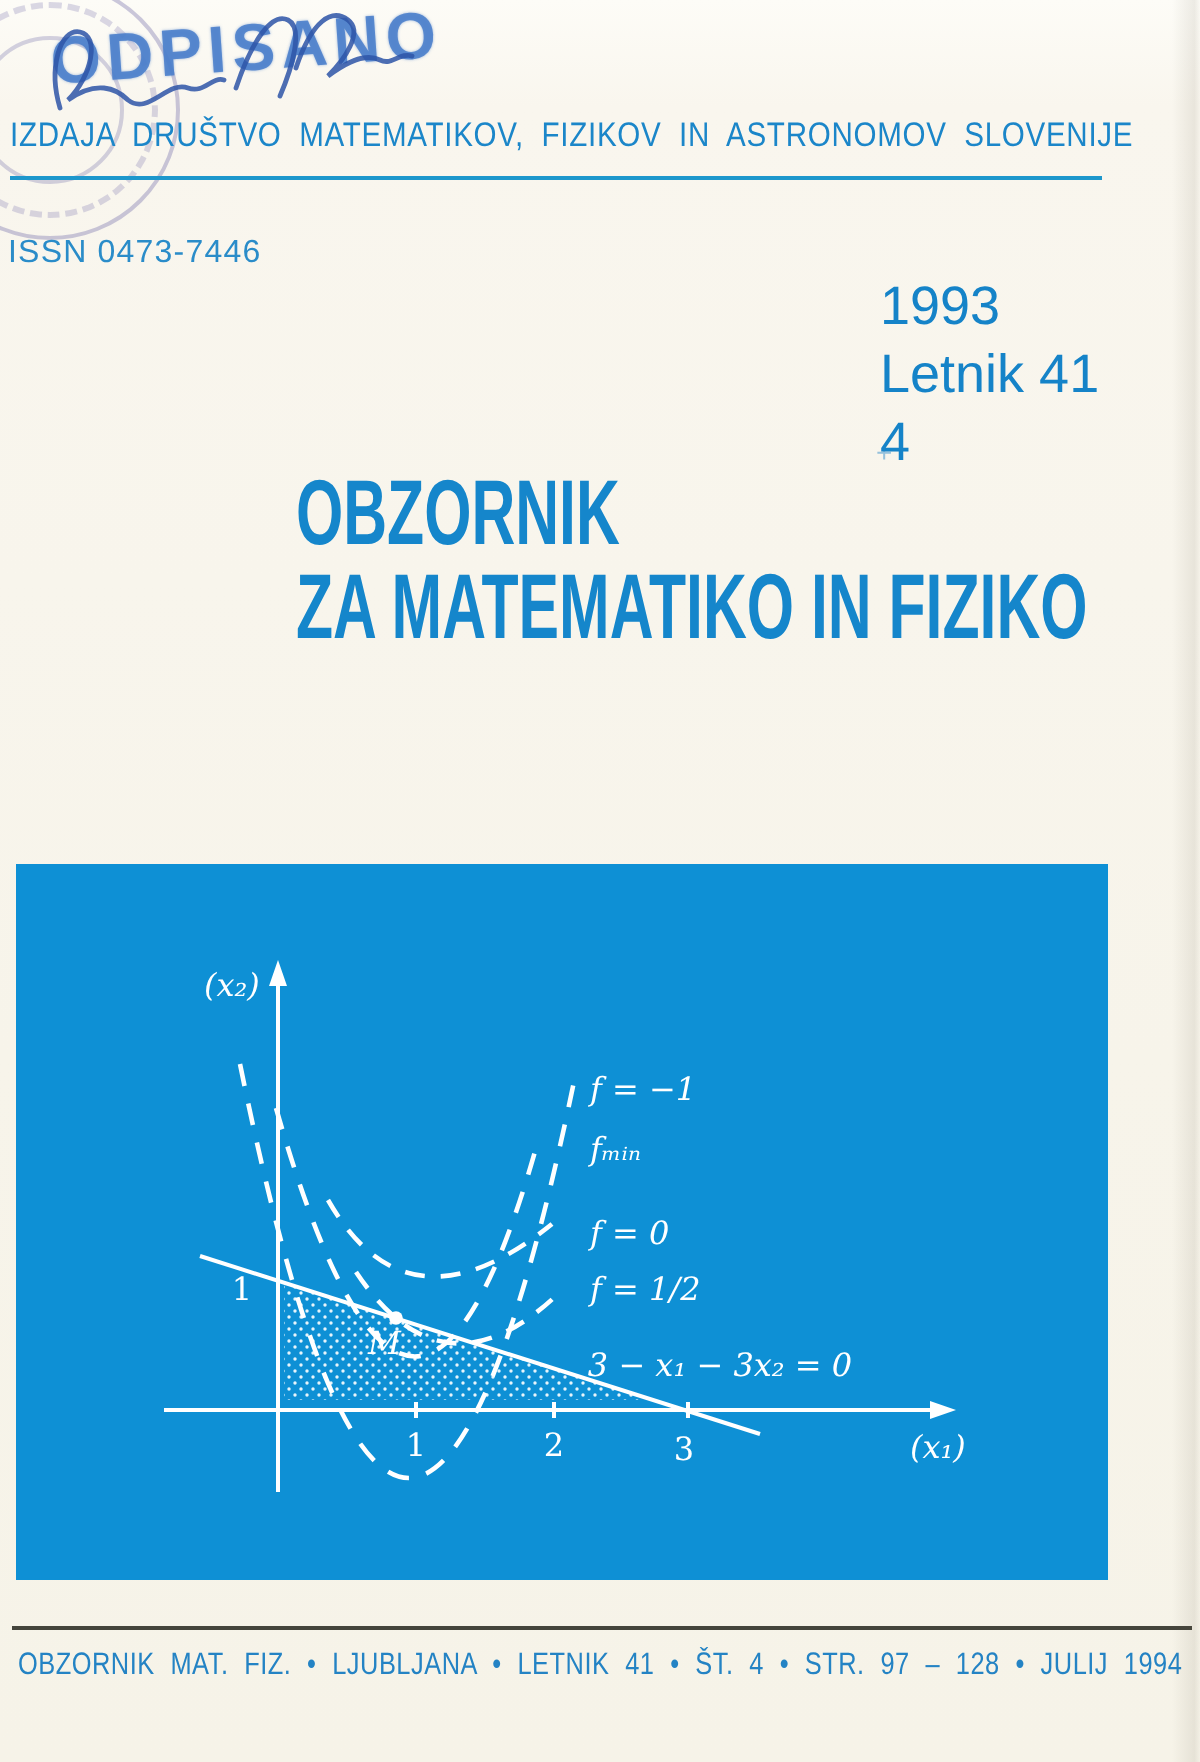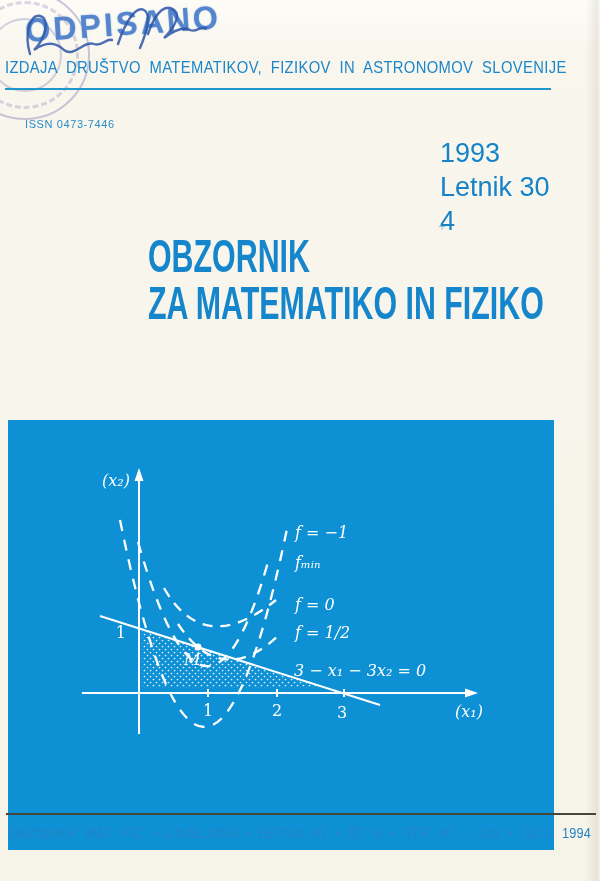--- a/index.html
+++ b/index.html
@@ -42,39 +42,39 @@
   .signature{position:absolute;left:0;top:0;}
   
   .publisher{
     position:absolute;left:5px;top:58px;
     font-size:17px;font-weight:500;color:#1b86c9;
     letter-spacing:0.4px;word-spacing:5px;white-space:nowrap;
     transform:scaleX(0.87);transform-origin:left top;
   }
   .header-rule{position:absolute;left:5px;top:88px;width:546px;height:2px;background:#1d97cc;}
   .issn{
-    position:absolute;left:25px;top:118px;
-    font-size:11px;color:#2a8cc9;letter-spacing:0.6px;
+    position:absolute;left:4px;top:118px;
+    font-size:16px;color:#2a8cc9;letter-spacing:0.6px;
   }
   .issue-block{
     position:absolute;left:440px;top:136px;
     font-size:27px;color:#1583c8;line-height:34px;white-space:nowrap;
   }
   
   .title{position:absolute;left:148px;top:233px;color:#1586cb;}
   .title .t-line{
     font-size:46px;font-weight:700;line-height:47px;white-space:nowrap;
     transform:scaleX(0.66);transform-origin:left top;letter-spacing:0;
   }
   .plus-mark{
     position:absolute;left:438px;top:218px;font-size:14px;color:rgba(30,130,200,0.45);
   }
   
   .figure-panel{
-    position:absolute;left:8px;top:420px;width:546px;height:430px;
+    position:absolute;left:8px;top:432px;width:546px;height:358px;
     background:#0e90d5;
   }
   .figure-panel svg{display:block;}
   
   .footer-rule{position:absolute;left:6px;top:813px;width:590px;height:2px;background:#45453c;}
   .footer{
     position:absolute;left:9px;top:824px;
     font-size:15.5px;font-weight:500;color:#2483c4;
     letter-spacing:0.3px;word-spacing:5px;white-space:nowrap;
     transform:scaleX(0.82);transform-origin:left top;
@@ -97,21 +97,21 @@
       <path d="M 148,34 C 156,10 166,4 174,10 C 182,16 172,30 164,38 C 172,32 182,26 190,30 C 196,33 200,26 206,28"></path>
     </g>
   </svg>
 
   <div class="publisher">IZDAJA DRUŠTVO MATEMATIKOV, FIZIKOV IN ASTRONOMOV SLOVENIJE</div>
   <div class="header-rule"></div>
   <div class="issn">ISSN 0473-7446</div>
 
   <div class="issue-block">
     <div>1993</div>
-    <div>Letnik 30</div>
+    <div>Letnik 41</div>
     <div>4</div>
   </div>
 
   <div class="title">
     <div class="t-line">OBZORNIK</div>
     <div class="t-line">ZA MATEMATIKO IN FIZIKO</div>
   </div>
   <div class="plus-mark">+</div>
 
   <div class="figure-panel">

